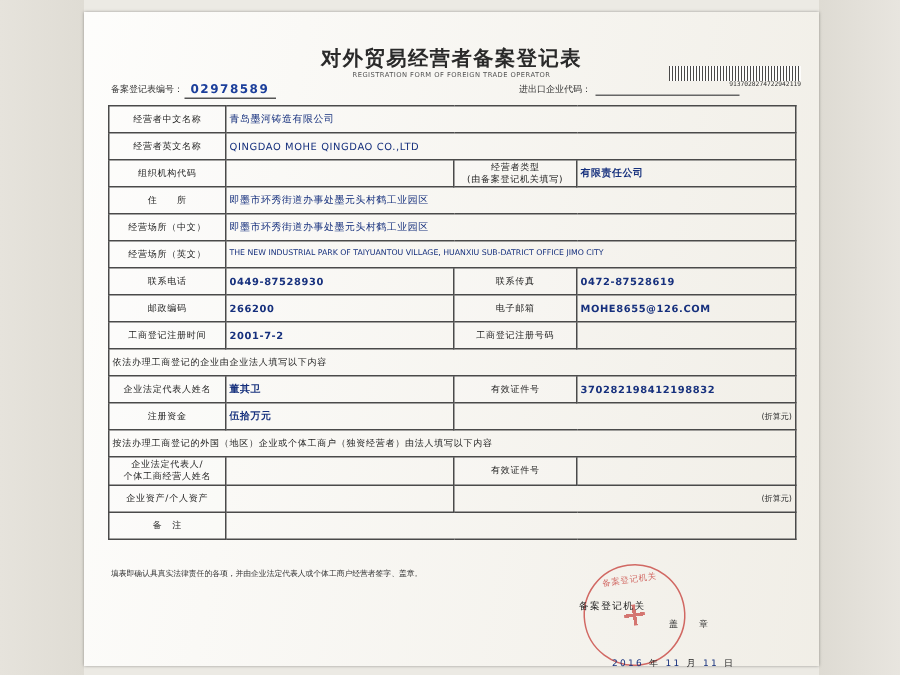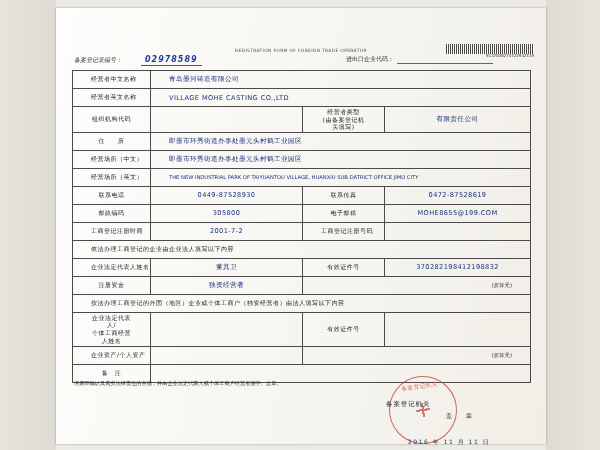--- a/index.html
+++ b/index.html
@@ -84,23 +84,22 @@
   }
 
   
   .reg-row {
     position: absolute;
     left: 18px;
     top: 46px;
     font-size: 6px;
     color: #333;
     display: flex;
-    align-items: flex-end;
-    gap: 19px;
-    font-style: italic;
+    align-items: center;
+    gap: 1px;
   }
   .reg-value {
     color: #1c3f9b;
     font-size: 8px;
     font-weight: bold;
     letter-spacing: 1px;
     border-bottom: 1px solid #555;
     padding: 0 4px 1px 4px;
     position: relative;
     top: 1px;
@@ -146,36 +145,36 @@
     top: 62px;
     width: 458px;
     border-collapse: collapse;
     font-size: 6.2px;
     color: #1d1d1d;
     table-layout: fixed;
   }
   table.form td {
     border: 0.7px solid #4a4a4a;
     height: 15px;
-    padding: 1px 18px;
+    padding: 1px 2px;
     vertical-align: middle;
   }
   .lbl {
     text-align: center;
     background: rgba(255,255,255,0.15);
     letter-spacing: .5px;
     white-space: nowrap;
     font-size: 6px;
   }
   .val {
     color: #16307d;
     font-size: 6.6px;
     letter-spacing: .4px;
   }
-  .val.center { text-align: center; }
+  .val.center { text-align: left; font-weight: bold; }
   .val-en {
     color: #16307d;
     font-size: 5.2px;
     line-height: 1.25;
   }
   .secrow td {
     height: 13px;
     font-size: 6px;
     letter-spacing: .5px;
   }
@@ -265,20 +264,21 @@
 </style>
 </head>
 <body>
 
 <div id="page">
   <div class="scan-bg"></div>
   <div class="side-shadow-left"></div>
   <div class="side-shadow-right"></div>
 
   <div class="sheet">
+    <div class="title">对外贸易经营者备案登记表</div>
     <div class="title-en">REGISTRATION FORM OF FOREIGN TRADE OPERATOR</div>
 
     <div class="reg-row">
       <span>备案登记表编号：</span>
       <span class="reg-value">02978589</span>
     </div>
 
     <div class="reg-right">
       <span>进出口企业代码：</span>
       <span class="line"></span>
@@ -298,21 +298,21 @@
       </colgroup>
 
       <tbody>
           <tr>
         <td class="lbl">经营者中文名称</td>
         <td class="val" colspan="3">青岛墨河铸造有限公司</td>
       </tr>
 
       <tr>
         <td class="lbl">经营者英文名称</td>
-        <td class="val" colspan="3">VILLAGE MOHE CASTING CO.,LTD</td>
+        <td class="val" colspan="3">QINGDAO MOHE QINGDAO CO.,LTD</td>
       </tr>
 
       <tr>
         <td class="lbl">组织机构代码</td>
         <td class="val"></td>
         <td class="lbl" style="white-space:pre-line;line-height:1.25;">经营者类型
 (由备案登记机关填写)</td>
         <td class="val center">有限责任公司</td>
       </tr>
 
@@ -333,23 +333,23 @@
 
       <tr>
         <td class="lbl">联系电话</td>
         <td class="val center">0449-87528930</td>
         <td class="lbl">联系传真</td>
         <td class="val center">0472-87528619</td>
       </tr>
 
       <tr>
         <td class="lbl">邮政编码</td>
-        <td class="val center">305800</td>
+        <td class="val center">266200</td>
         <td class="lbl">电子邮箱</td>
-        <td class="val center">MOHE8655@199.COM</td>
+        <td class="val center">MOHE8655@126.COM</td>
       </tr>
 
       <tr>
         <td class="lbl">工商登记注册时间</td>
         <td class="val center">2001-7-2</td>
         <td class="lbl">工商登记注册号码</td>
         <td class="val center"></td>
       </tr>
 
       <tr class="secrow">
@@ -358,21 +358,21 @@
 
       <tr>
         <td class="lbl">企业法定代表人姓名</td>
         <td class="val center">董其卫</td>
         <td class="lbl">有效证件号</td>
         <td class="val center">370282198412198832</td>
       </tr>
 
       <tr>
         <td class="lbl">注册资金</td>
-        <td class="val center">独资经营者</td>
+        <td class="val center">伍拾万元</td>
         <td class="unit" colspan="2">(折算元)</td>
       </tr>
 
       <tr class="secrow">
         <td class="section" colspan="4">按法办理工商登记的外国（地区）企业或个体工商户（独资经营者）由法人填写以下内容</td>
       </tr>
 
       <tr>
         <td class="lbl" style="white-space:pre-line;line-height:1.3;">企业法定代表人/
 个体工商经营人姓名</td>

